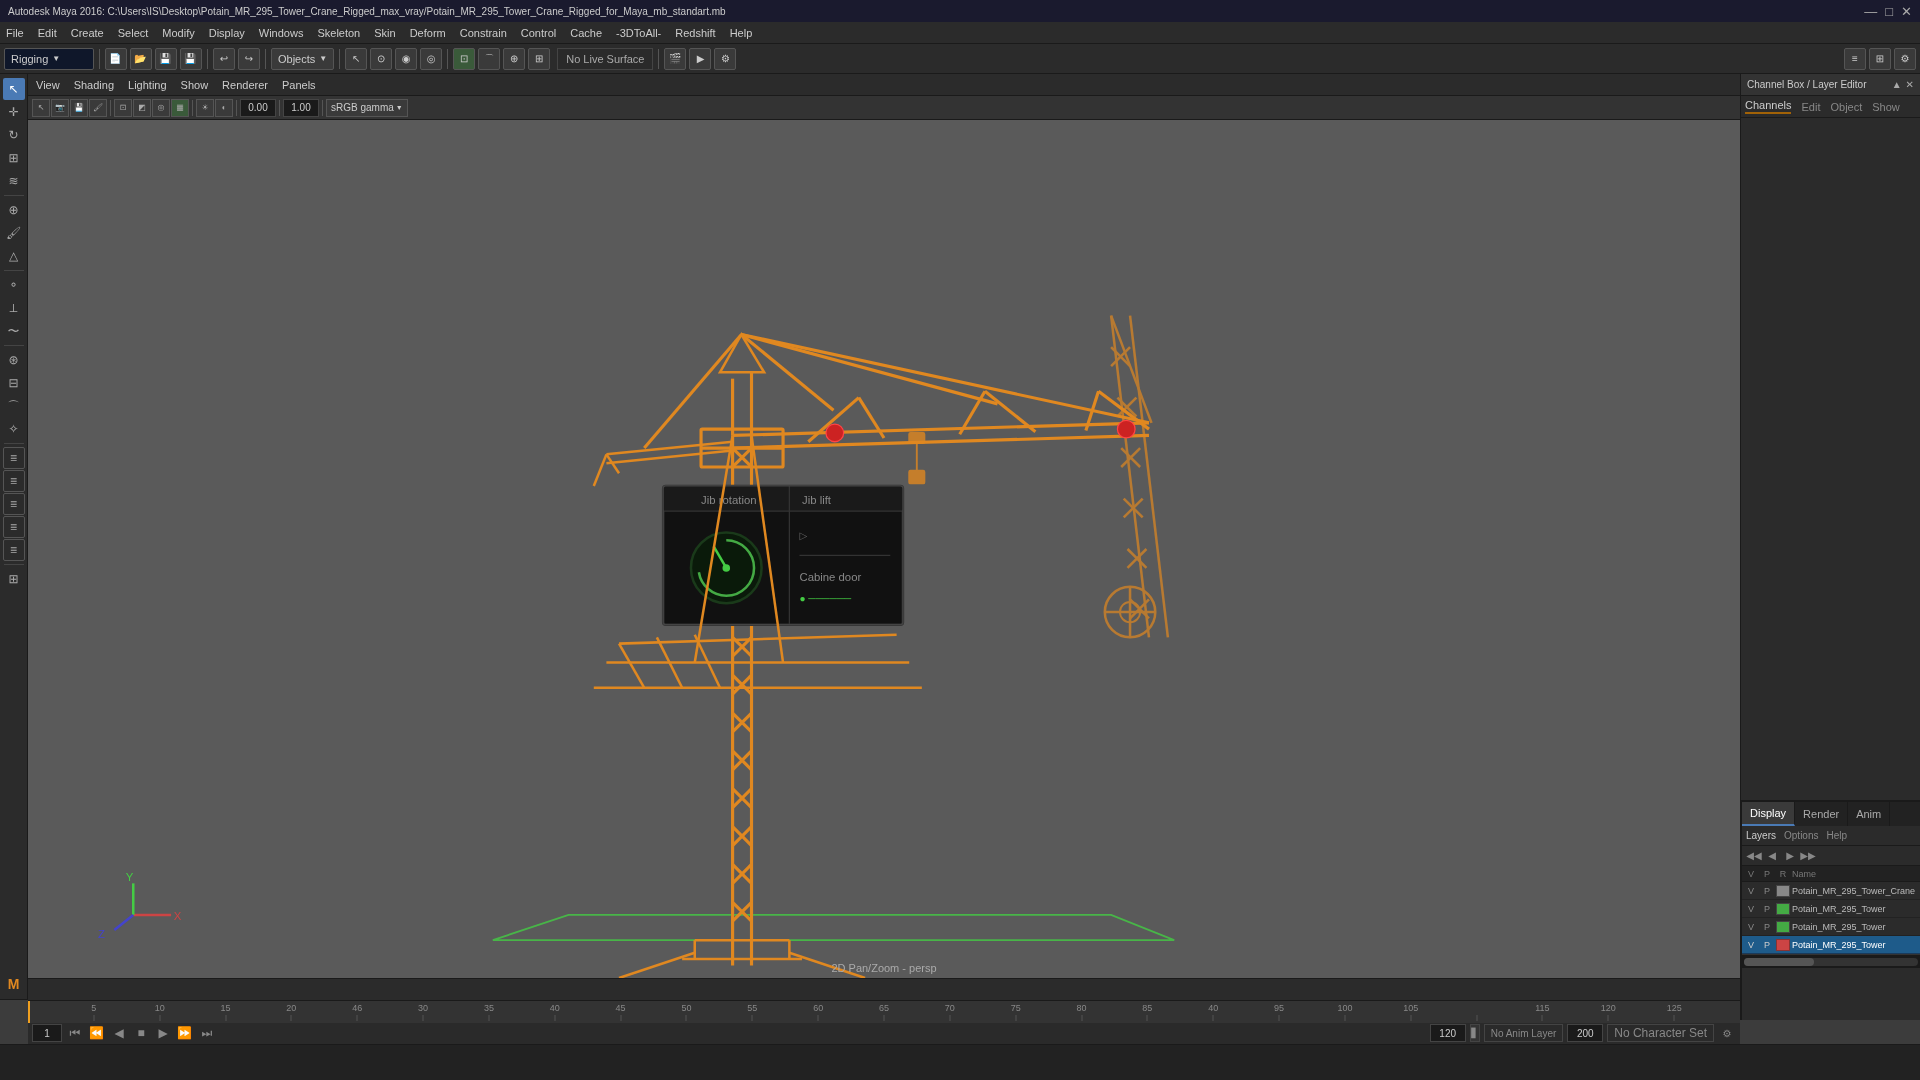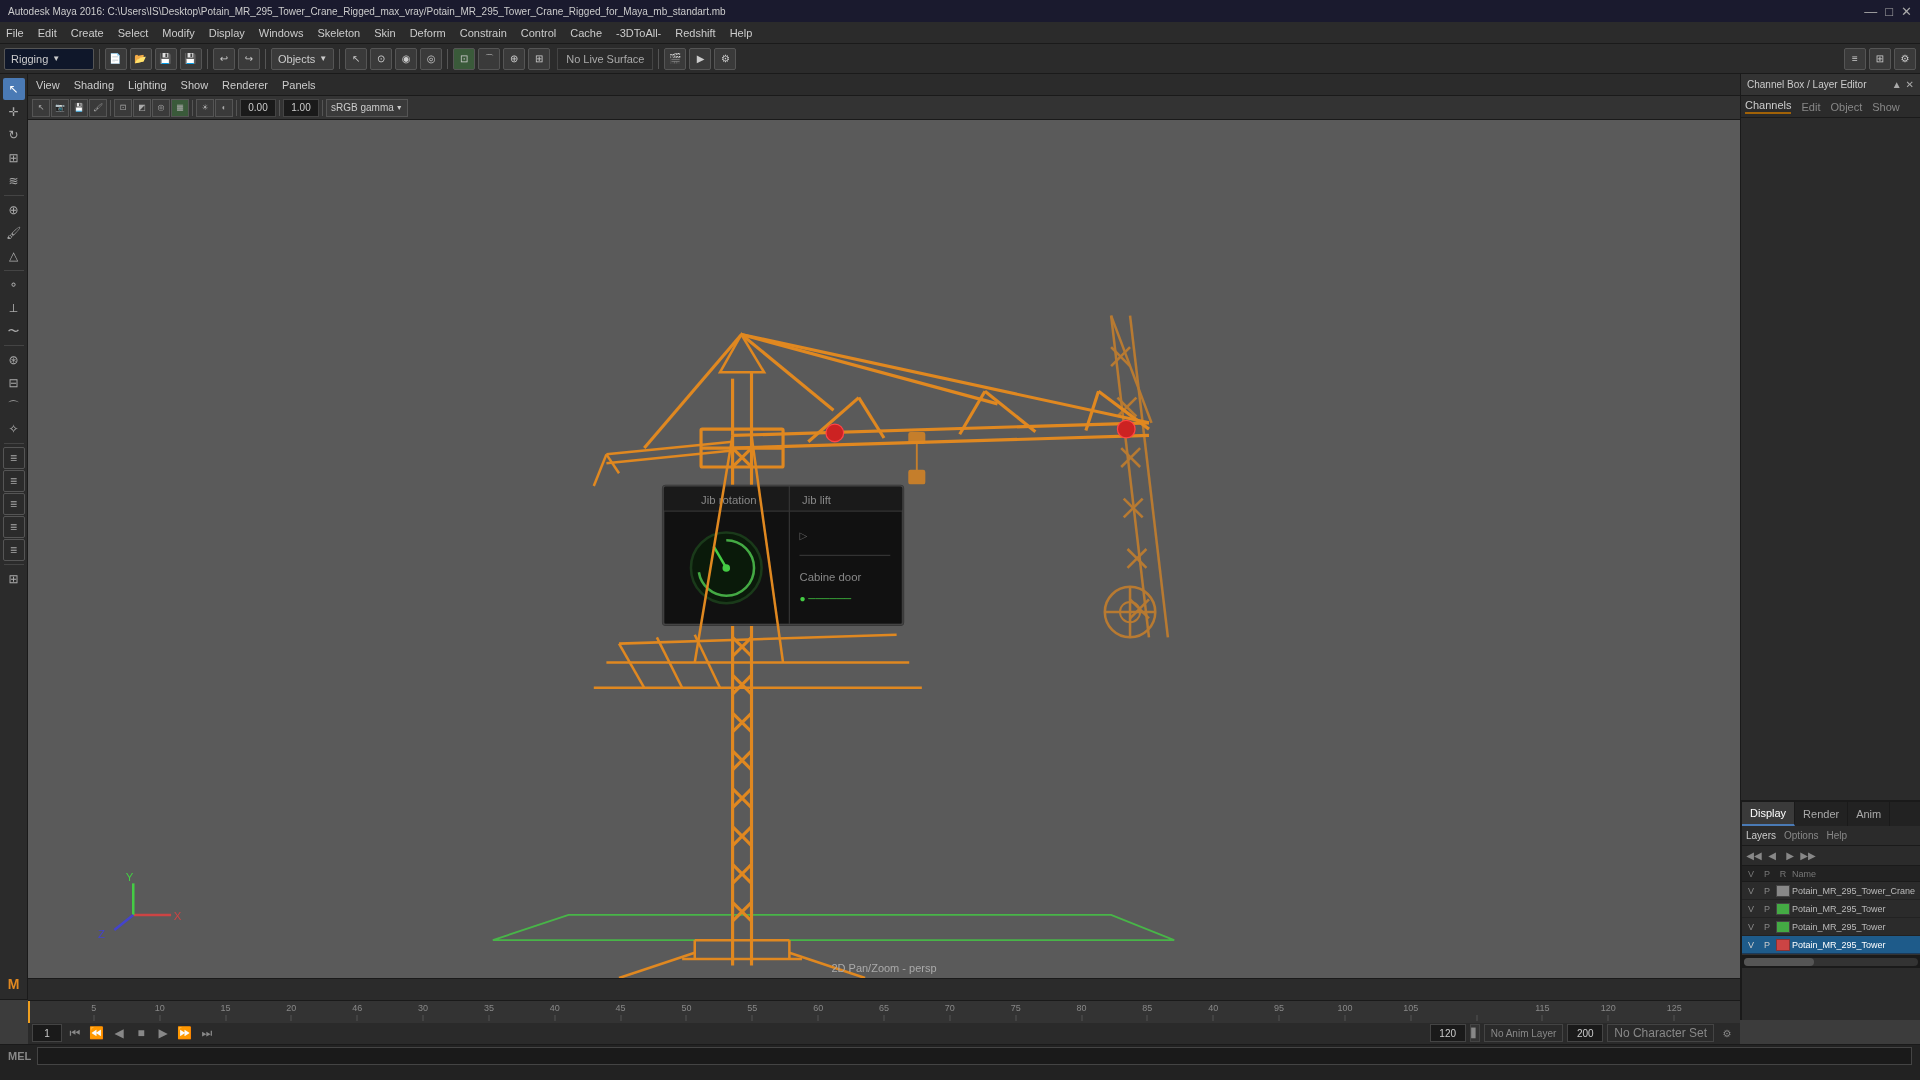--- a/index.html
+++ b/index.html
@@ -650,20 +650,16 @@
       <div style="height:18px;background:#2a2a2a;border:1px solid #444;color:#888;font-size:12px;padding:0 6px;display:flex;align-items:center;gap:4px;cursor:pointer;">
         <span>No Character Set</span>
       </div>
 
       <div style="width:18px;height:18px;color:#888;font-size:10px;display:flex;align-items:center;justify-content:center;cursor:pointer;">⚙</div>
     </div>
   </div>
 
   <div id="bottom-bar-main" style="position:absolute;bottom:0;left:0;right:0;height:36px;background:#222;border-top:1px solid #1a1a1a;display:flex;flex-direction:column;">
 
-    <div style="height:22px;display:flex;align-items:center;padding:0 8px;gap:6px;">
-      <span style="color:#888;font-size:11px;font-weight:bold;flex-shrink:0;">MEL</span>
-      <input type="text" style="flex: 1 1 0%; height: 18px; background: rgb(26, 26, 26); border: 1px solid rgb(68, 68, 68); color: rgb(204, 204, 204); font-size: 11px; padding: 0px 6px;" placeholder="">
-    </div>
 
   </div>
 
 </div>
 
 </body></html>

